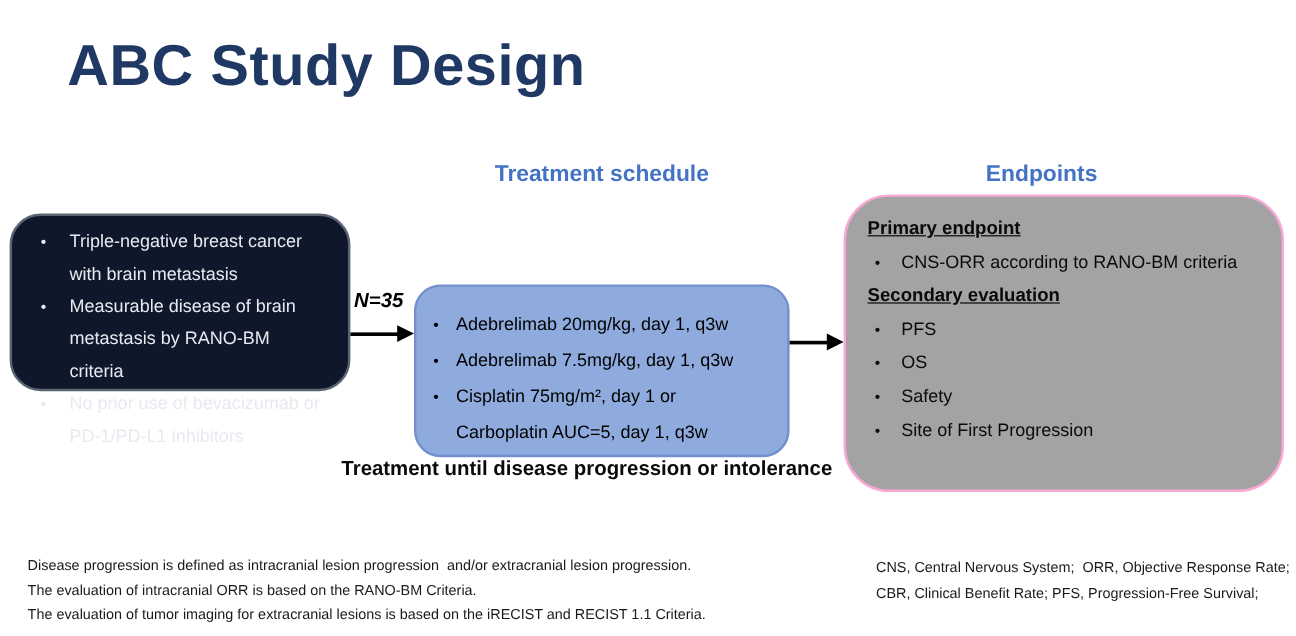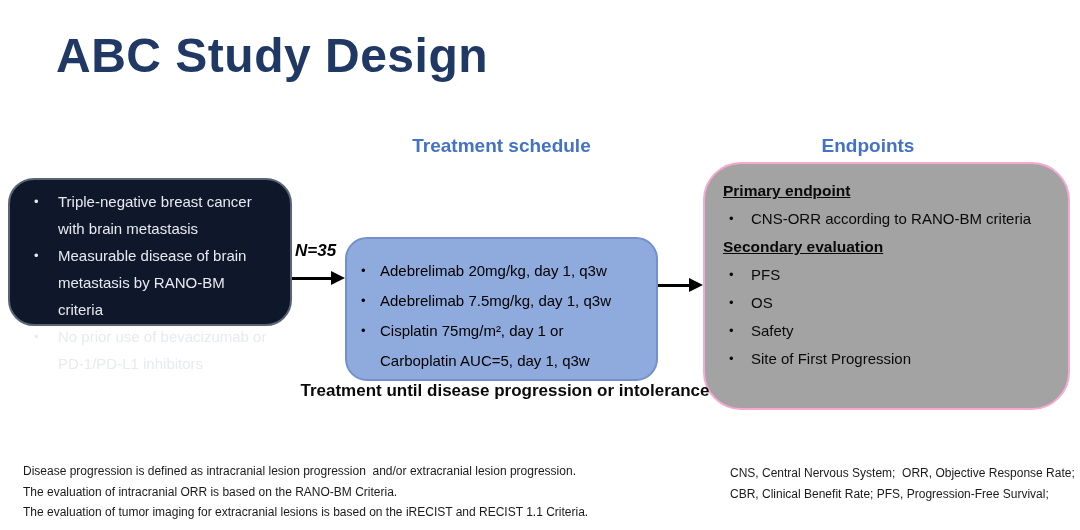--- a/index.html
+++ b/index.html
@@ -130,21 +130,21 @@
     width: 0; height: 0;
     border-left: 14px solid #000;
     border-top: 7.5px solid transparent;
     border-bottom: 7.5px solid transparent;
   }
   .arrow-left  { left: 292px; top: 277px; width: 40px; }
   .arrow-right { left: 658px; top: 284px; width: 32px; }
 
   .treat-note {
     position: absolute;
-    left: 280px; top: 381px; width: 450px;
+    left: 264px; top: 381px; width: 450px;
     text-align: center;
     font-size: 17px;
     font-weight: bold;
     color: #0a0a0a;
     white-space: nowrap;
   }
 
   .footnote {
     position: absolute;
     font-size: 12px;

